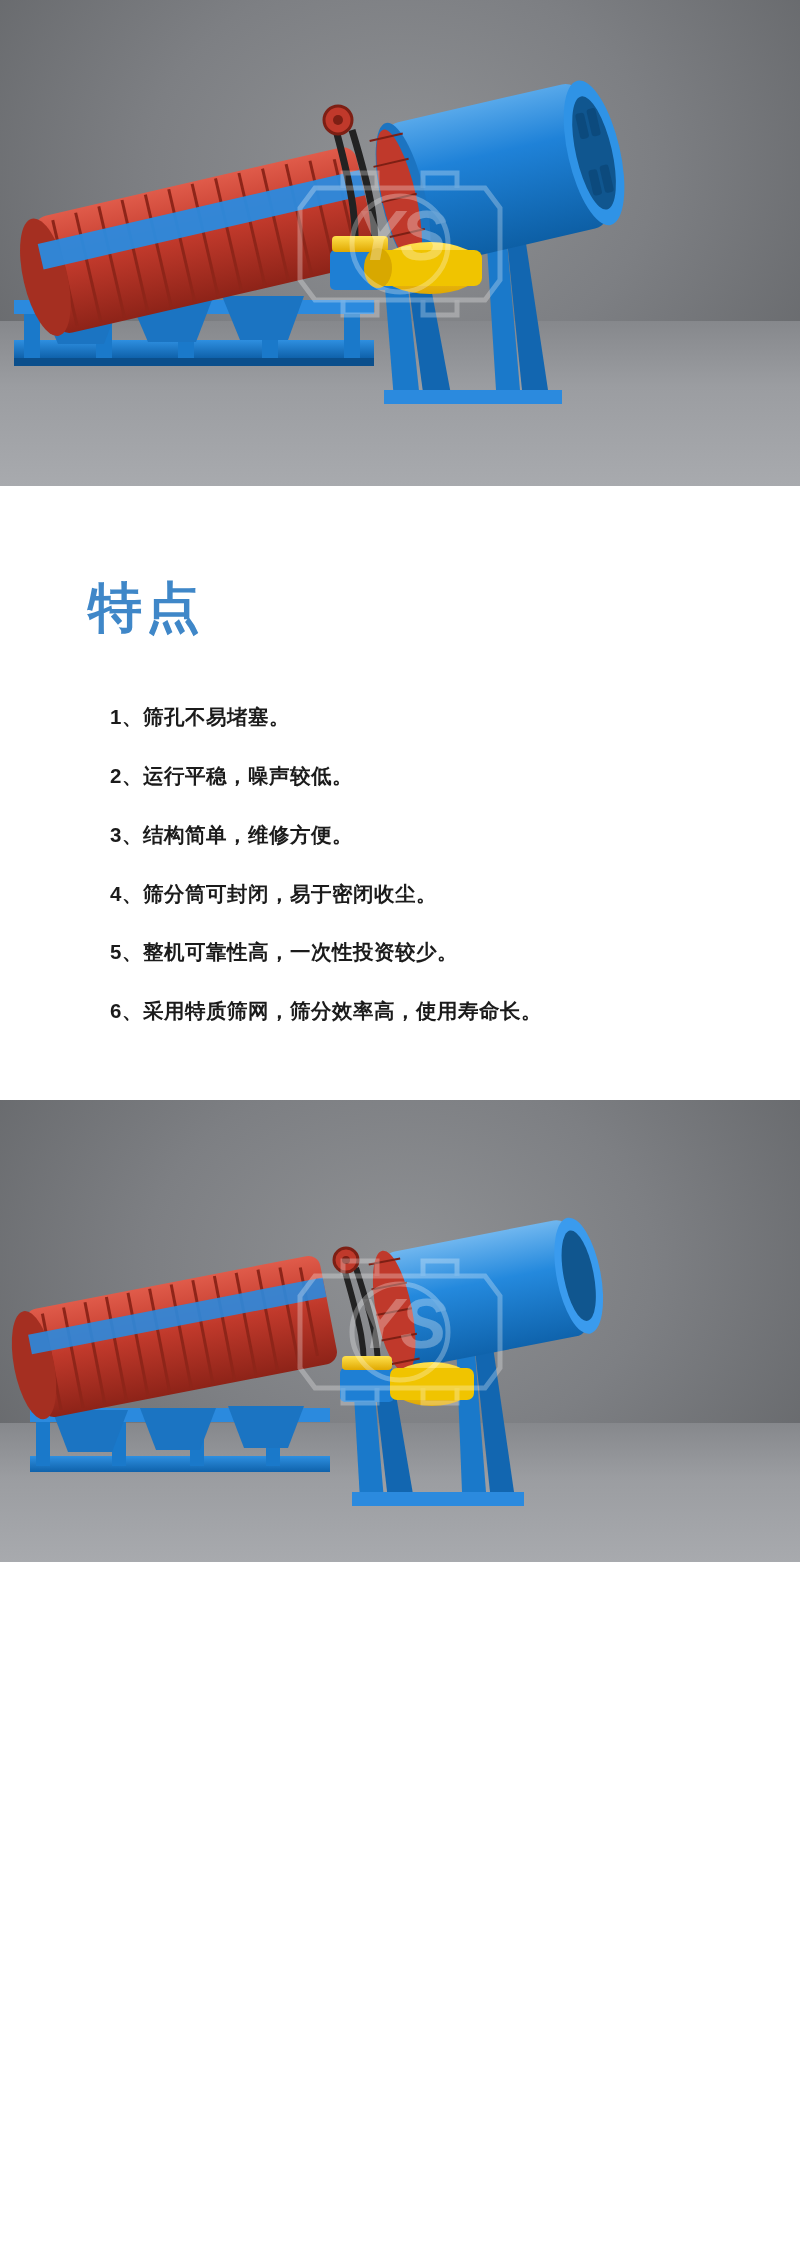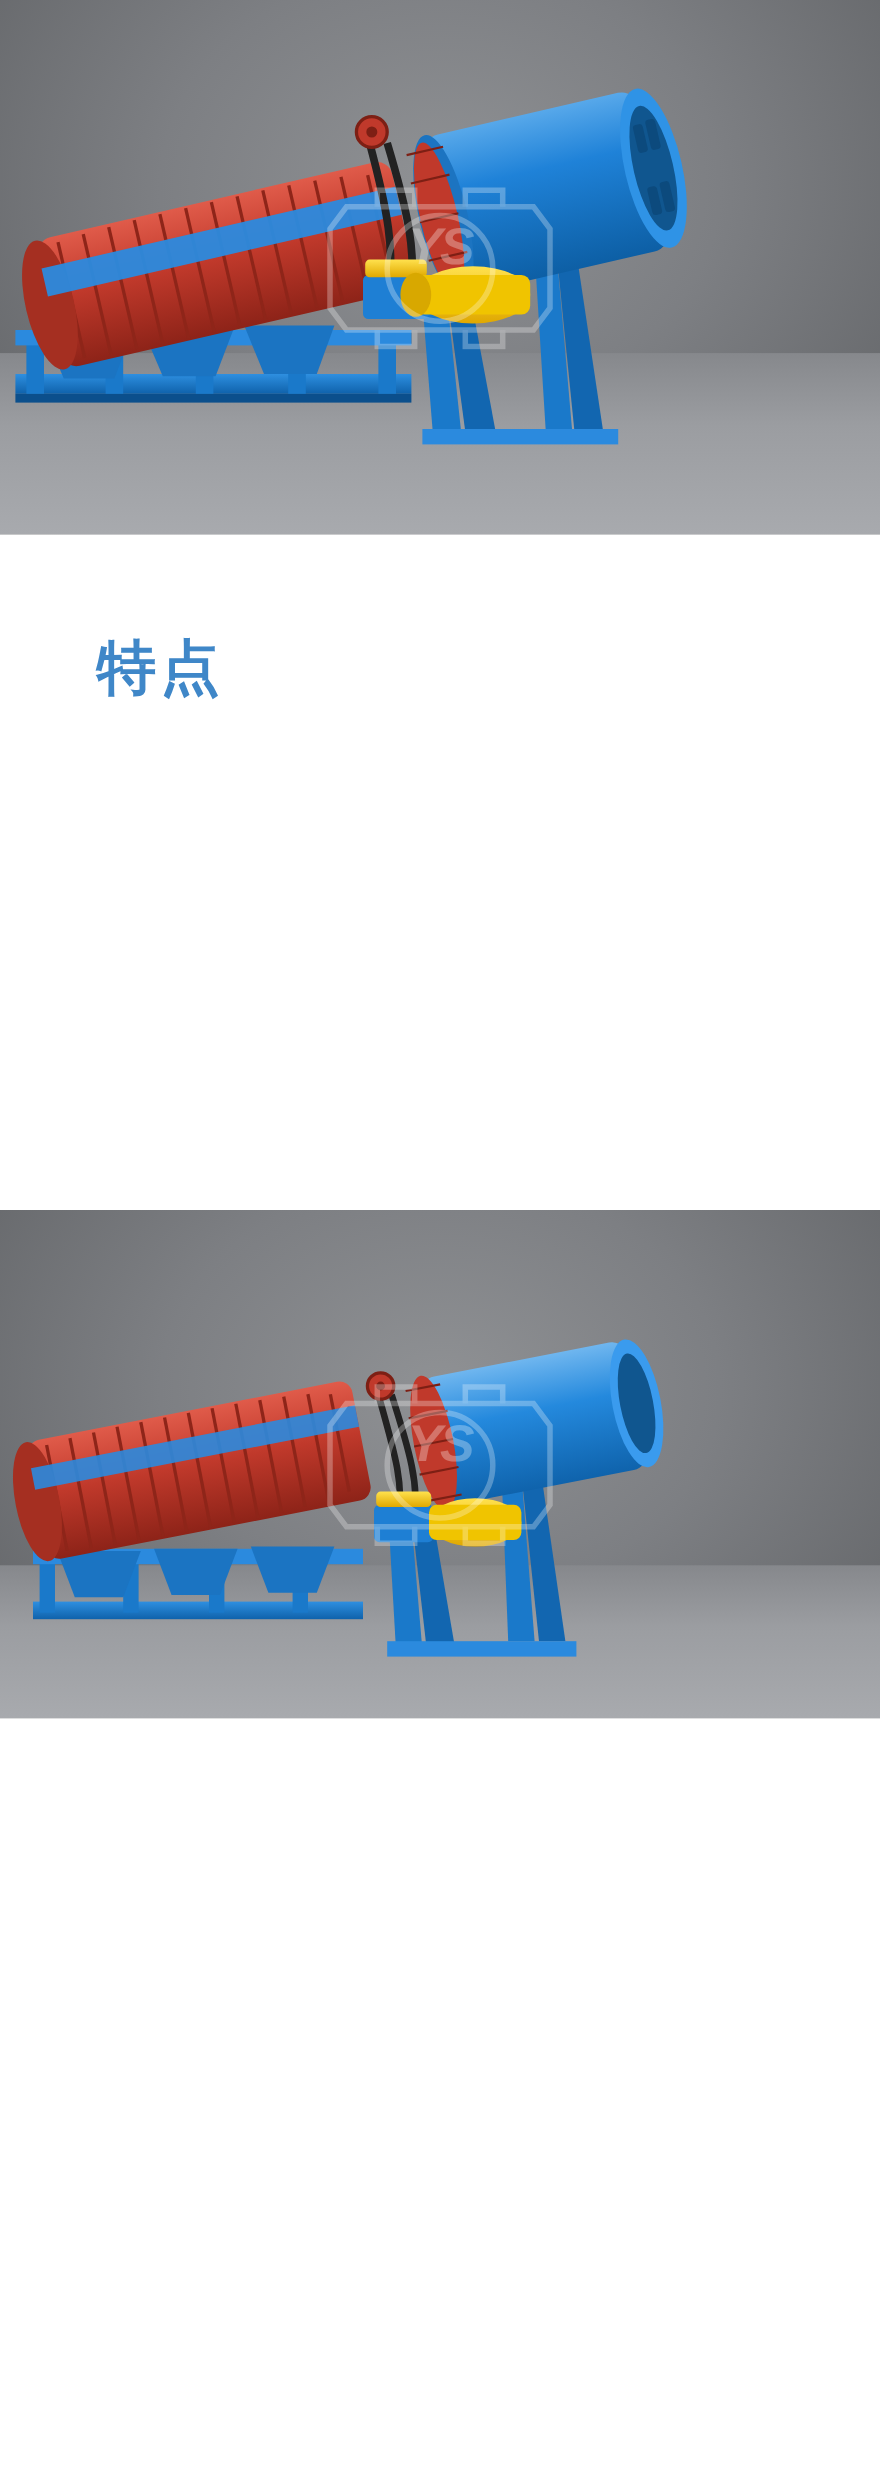--- a/index.html
+++ b/index.html
@@ -51,21 +51,21 @@
   .wm-gear {
     position: absolute;
     left: 0; top: 0;
     width: 230px; height: 150px;
   }
   .wm-text {
     position: absolute;
     width: 100%;
     text-align: center;
     top: 28px;
-    font-size: 47px;
+    font-size: 70px;
     font-weight: bold;
     font-style: italic;
     color: rgba(255,255,255,0.85);
     letter-spacing: -2px;
     font-family: "Liberation Sans", sans-serif;
   }
 
   
   .machine {
     position: absolute;
@@ -232,20 +232,28 @@
           <path d="M138 132 V147 H172 V132"></path>
           <circle cx="115" cy="76" r="48"></circle>
         </g>
       </svg>
       <div class="wm-text">YS</div>
     </div>
   </div>
 
   <div class="features">
     <div class="features-title">特点</div>
+    <div class="features-list">
+      <div class="feature-item">1、筛孔不易堵塞。</div>
+      <div class="feature-item">2、运行平稳，噪声较低。</div>
+      <div class="feature-item">3、结构简单，维修方便。</div>
+      <div class="feature-item">4、筛分筒可封闭，易于密闭收尘。</div>
+      <div class="feature-item">5、整机可靠性高，一次性投资较少。</div>
+      <div class="feature-item">6、采用特质筛网，筛分效率高，使用寿命长。</div>
+    </div>
   </div>
 
   <div class="photo bottom">
     <div class="floor"></div>
 
     <svg class="machine" width="800" height="462" viewBox="0 0 800 462">
 
       <g>
         <rect x="30" y="356" width="300" height="16" fill="url(#frameBlue)"></rect>
         <rect x="36" y="320" width="14" height="46" fill="#1a79ca"></rect>

